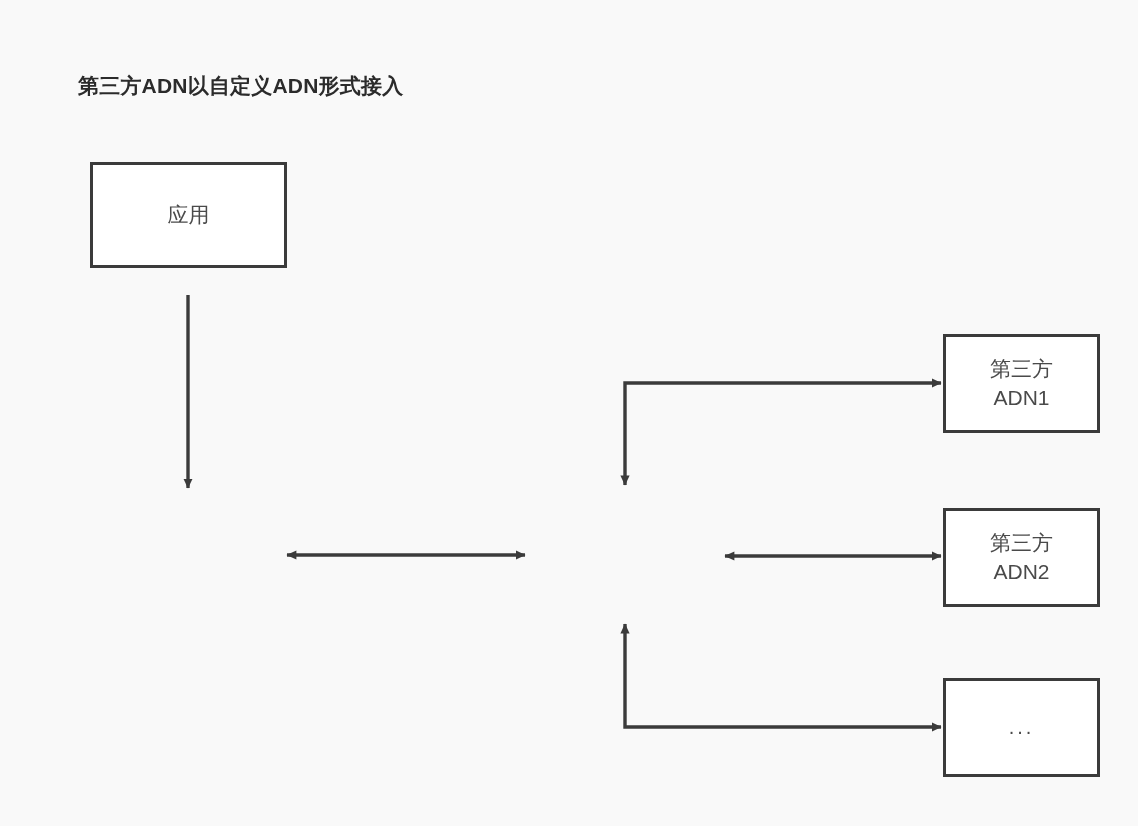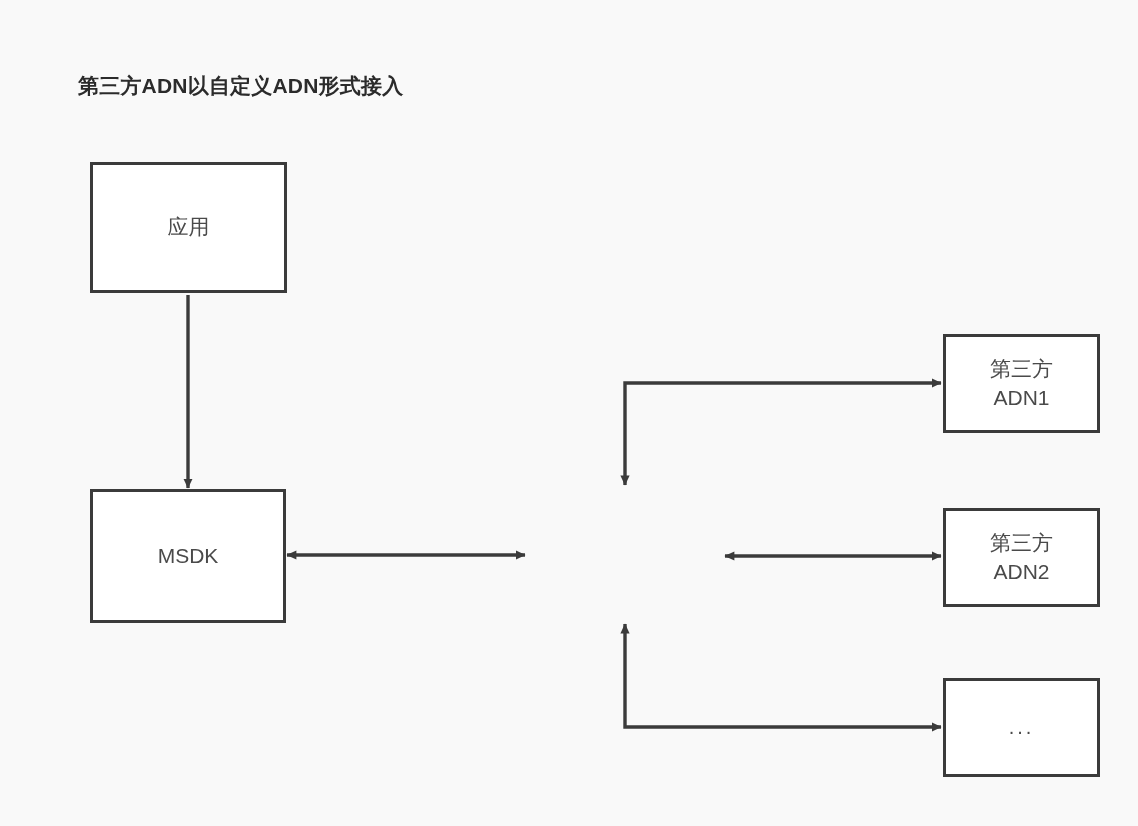--- a/index.html
+++ b/index.html
@@ -41,21 +41,21 @@
     text-align: center;
     color: #4a4a4a;
     font-size: 21px;
     line-height: 1.38;
     z-index: 2;
   }
   .node .node-label {
     display: block;
     white-space: pre-line;
   }
-  #node-app   { left: 90px;  top: 162px; width: 197px; height: 131px; }
+  #node-app   { left: 90px;  top: 162px; width: 197px; height: 106px; }
   #node-msdk  { left: 90px;  top: 489px; width: 196px; height: 134px; }
   #node-adapter { left: 526px; top: 486px; width: 198px; height: 137px; }
   #node-adn1  { left: 943px; top: 334px; width: 157px; height: 99px; }
   #node-adn2  { left: 943px; top: 508px; width: 157px; height: 99px; }
   #node-more  { left: 943px; top: 678px; width: 157px; height: 99px; }
   #node-more .node-label { letter-spacing: 3px; font-size: 20px; }
   #edge-layer {
     position: absolute;
     left: 0;
     top: 0;
@@ -99,23 +99,20 @@
 
     <g>
       <path d="M625,624 L625,727 L941,727" fill="none" stroke="#3b3b3b" stroke-width="3.4" stroke-linejoin="miter" marker-start="url(#arrow-start)" marker-end="url(#arrow-end)"></path>
     </g>
   </svg>
 
   <div class="node" id="node-app">
     <span class="node-label">应用</span>
   </div>
 
-  <div class="node" id="node-msdk">
-    <span class="node-label">MSDK</span>
-  </div>
 
 
   <div class="node" id="node-adn1">
     <span class="node-label">第三方
 ADN1</span>
   </div>
 
   <div class="node" id="node-adn2">
     <span class="node-label">第三方
 ADN2</span>

